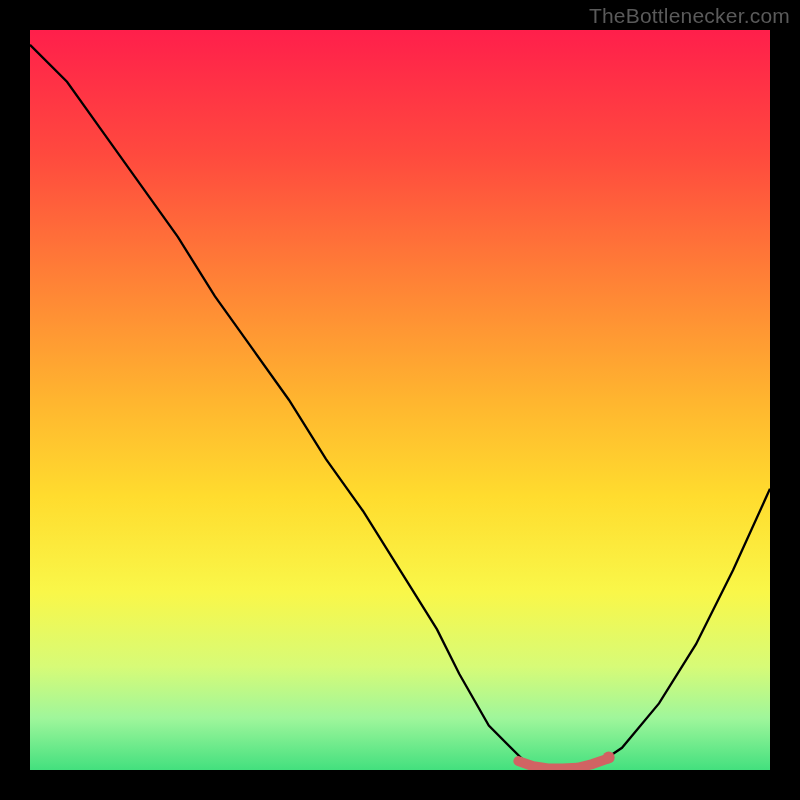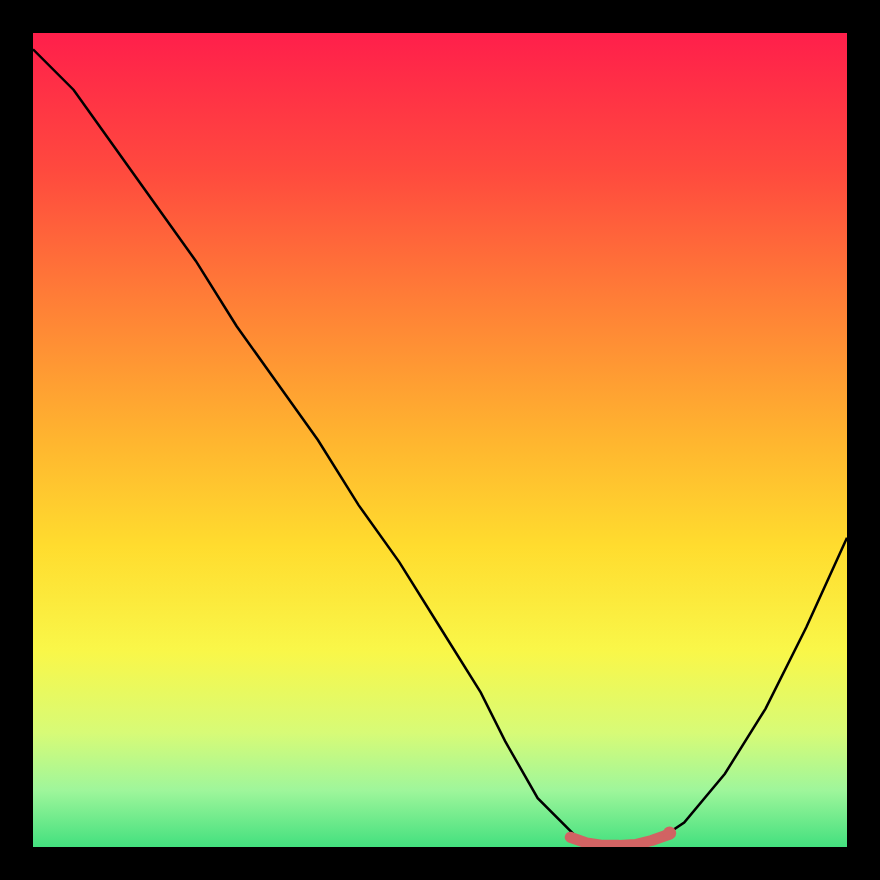--- a/index.html
+++ b/index.html
@@ -31,20 +31,21 @@
     inset: 0;
     width: 800px;
     height: 800px;
     display: block;
   }
 </style>
 </head>
 <body>
 
 <div class="stage">
+  <div class="watermark">TheBottlenecker.com</div>
 
   <svg id="chart" viewBox="0 0 800 800">
     <defs>
       <linearGradient id="bg-grad" x1="0" y1="0" x2="0" y2="1">
           <stop offset="0%" stop-color="#ff1f4b"></stop>
           <stop offset="17%" stop-color="#ff4a3e"></stop>
           <stop offset="34%" stop-color="#ff8236"></stop>
           <stop offset="50%" stop-color="#ffb52f"></stop>
           <stop offset="63%" stop-color="#ffdc2e"></stop>
           <stop offset="76%" stop-color="#f9f749"></stop>

